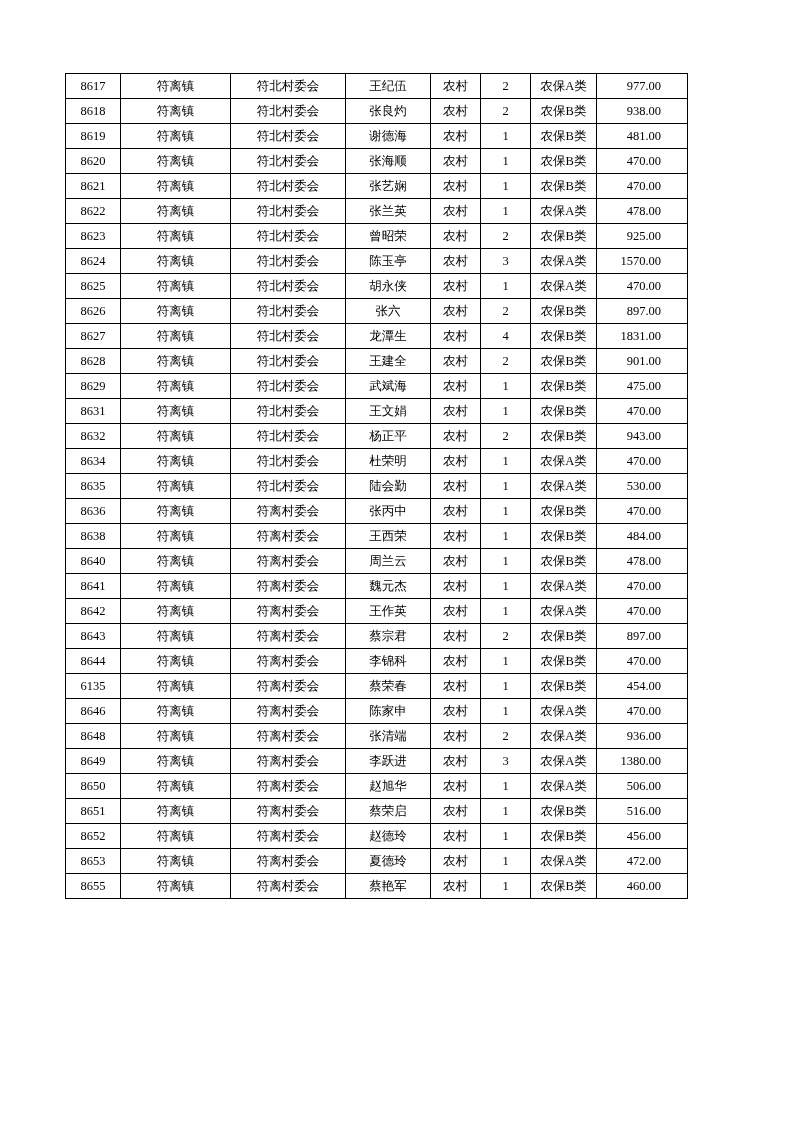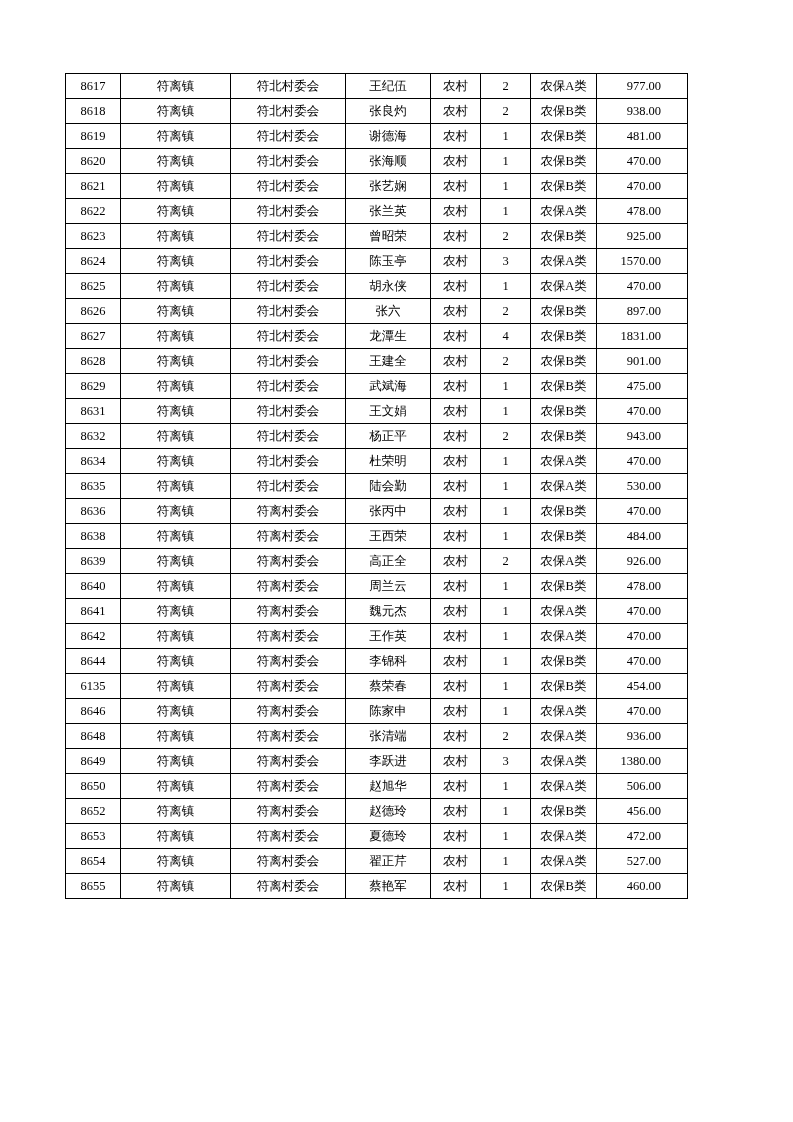--- a/index.html
+++ b/index.html
@@ -249,30 +249,20 @@
           <td class="col-id">8638</td>
           <td class="col-town">符离镇</td>
           <td class="col-village">符离村委会</td>
           <td class="col-name">王西荣</td>
           <td class="col-category">农村</td>
           <td class="col-count">1</td>
           <td class="col-insurance">农保B类</td>
           <td class="col-amount">484.00</td>
         </tr>
         <tr>
-          <td class="col-id">8639</td>
-          <td class="col-town">符离镇</td>
-          <td class="col-village">符离村委会</td>
-          <td class="col-name">高正全</td>
-          <td class="col-category">农村</td>
-          <td class="col-count">2</td>
-          <td class="col-insurance">农保A类</td>
-          <td class="col-amount">926.00</td>
-        </tr>
-        <tr>
           <td class="col-id">8640</td>
           <td class="col-town">符离镇</td>
           <td class="col-village">符离村委会</td>
           <td class="col-name">周兰云</td>
           <td class="col-category">农村</td>
           <td class="col-count">1</td>
           <td class="col-insurance">农保B类</td>
           <td class="col-amount">478.00</td>
         </tr>
         <tr>
@@ -289,20 +279,30 @@
           <td class="col-id">8642</td>
           <td class="col-town">符离镇</td>
           <td class="col-village">符离村委会</td>
           <td class="col-name">王作英</td>
           <td class="col-category">农村</td>
           <td class="col-count">1</td>
           <td class="col-insurance">农保A类</td>
           <td class="col-amount">470.00</td>
         </tr>
         <tr>
+          <td class="col-id">8643</td>
+          <td class="col-town">符离镇</td>
+          <td class="col-village">符离村委会</td>
+          <td class="col-name">蔡宗君</td>
+          <td class="col-category">农村</td>
+          <td class="col-count">2</td>
+          <td class="col-insurance">农保B类</td>
+          <td class="col-amount">897.00</td>
+        </tr>
+        <tr>
           <td class="col-id">8644</td>
           <td class="col-town">符离镇</td>
           <td class="col-village">符离村委会</td>
           <td class="col-name">李锦科</td>
           <td class="col-category">农村</td>
           <td class="col-count">1</td>
           <td class="col-insurance">农保B类</td>
           <td class="col-amount">470.00</td>
         </tr>
         <tr>
@@ -349,48 +349,48 @@
           <td class="col-id">8650</td>
           <td class="col-town">符离镇</td>
           <td class="col-village">符离村委会</td>
           <td class="col-name">赵旭华</td>
           <td class="col-category">农村</td>
           <td class="col-count">1</td>
           <td class="col-insurance">农保A类</td>
           <td class="col-amount">506.00</td>
         </tr>
         <tr>
+          <td class="col-id">8651</td>
+          <td class="col-town">符离镇</td>
+          <td class="col-village">符离村委会</td>
+          <td class="col-name">蔡荣启</td>
+          <td class="col-category">农村</td>
+          <td class="col-count">1</td>
+          <td class="col-insurance">农保B类</td>
+          <td class="col-amount">516.00</td>
+        </tr>
+        <tr>
           <td class="col-id">8652</td>
           <td class="col-town">符离镇</td>
           <td class="col-village">符离村委会</td>
           <td class="col-name">赵德玲</td>
           <td class="col-category">农村</td>
           <td class="col-count">1</td>
           <td class="col-insurance">农保B类</td>
           <td class="col-amount">456.00</td>
         </tr>
         <tr>
           <td class="col-id">8653</td>
           <td class="col-town">符离镇</td>
           <td class="col-village">符离村委会</td>
           <td class="col-name">夏德玲</td>
           <td class="col-category">农村</td>
           <td class="col-count">1</td>
           <td class="col-insurance">农保A类</td>
           <td class="col-amount">472.00</td>
-        </tr>
-        <tr>
-          <td class="col-id">8654</td>
-          <td class="col-town">符离镇</td>
-          <td class="col-village">符离村委会</td>
-          <td class="col-name">翟正芹</td>
-          <td class="col-category">农村</td>
-          <td class="col-count">1</td>
-          <td class="col-insurance">农保A类</td>
-          <td class="col-amount">527.00</td>
         </tr>
         <tr>
           <td class="col-id">8655</td>
           <td class="col-town">符离镇</td>
           <td class="col-village">符离村委会</td>
           <td class="col-name">蔡艳军</td>
           <td class="col-category">农村</td>
           <td class="col-count">1</td>
           <td class="col-insurance">农保B类</td>
           <td class="col-amount">460.00</td>

